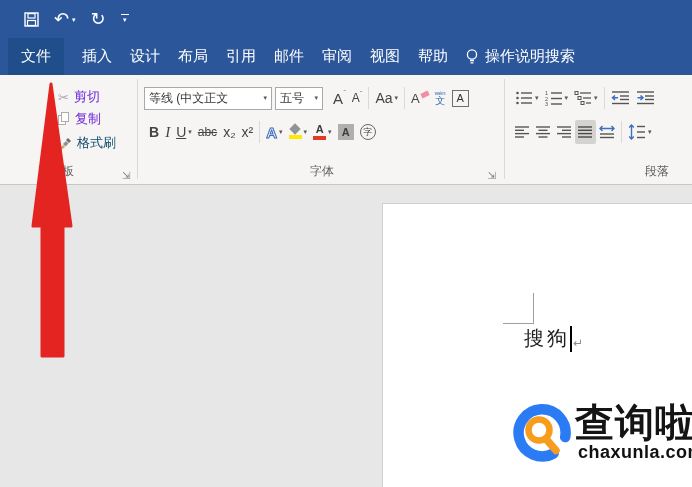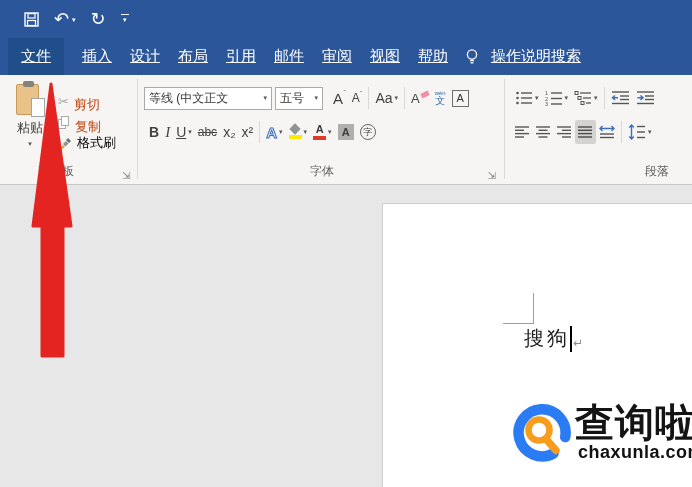--- a/index.html
+++ b/index.html
@@ -10,46 +10,46 @@
   .titlebar { position:absolute; left:0; top:0; width:692px; height:38px; background:#2b579a; }
   .qat { position:absolute; left:24px; top:0; height:38px; display:flex; align-items:center; gap:15px; color:#fff; }
   .qat-btn { display:flex; align-items:center; color:#fff; font-size:18px; line-height:1; }
   .qat-caret { font-size:7px; margin-left:3px; align-self:center; }
   .qat-custom { display:flex; flex-direction:column; align-items:center; }
   .qat-custom .bar { width:8px; border-top:1px solid #fff; margin-bottom:1px; }
   .qat-custom .car { font-size:7px; color:#fff; }
 
   
   .tabrow { position:absolute; left:0; top:38px; width:692px; height:37px; background:#2b579a; display:flex; align-items:stretch; color:#fff; font-size:15px; white-space:nowrap; }
-  .tab { display:flex; align-items:center; justify-content:center;text-decoration:underline; }
+  .tab { display:flex; align-items:center; justify-content:center; }
   .tab-file { padding:0 13px; margin-left:8px; background:#1f4e8a; }
   .tab-selected { padding:0 8px; margin-left:9px; background:#f6f5f3; color:#2b579a; }
   .tab-plain { margin-left:18px; }
-  .tab-tellme { margin-left:16px; display:flex; align-items:center; gap:11px; }
+  .tab-tellme { margin-left:16px; display:flex; align-items:center; gap:5px; }
 
   
   .ribbon { position:absolute; left:0; top:75px; width:692px; height:110px; background:#f6f5f3; border-bottom:1px solid #c9c7c5; color:#444; }
   .gsep { position:absolute; top:4px; height:100px; width:1px; background:#dbd9d7; }
   .group-label { position:absolute; bottom:5px; font-size:12px; color:#605e5c; }
   .launcher { position:absolute; bottom:4px; font-size:10px; color:#7a7a7a; line-height:1; }
   .vr { width:1px; height:22px; background:#dbd9d7; margin:0 3px; flex:0 0 1px; }
   .dd { font-size:7px; color:#555; margin-left:2px; }
   .rbtn { display:flex; align-items:center; justify-content:center; height:24px; padding:0 3px; flex:0 0 auto; }
 
   
   .g-clip { position:absolute; left:0; top:0; width:137px; height:110px; }
   .paste-btn { position:absolute; left:8px; top:6px; width:44px; height:72px; display:flex; flex-direction:column; align-items:center; }
   .clipicon { position:relative; width:30px; height:36px; }
   .clip-body { position:absolute; left:1px; top:3px; width:23px; height:31px; background:#e9c289; border:1px solid #c49a56; border-radius:2px; }
   .clip-top { position:absolute; left:8px; top:0; width:11px; height:6px; background:#83837b; border-radius:2px; }
   .clip-page { position:absolute; right:0; bottom:0; width:14px; height:19px; background:#fff; border:1px solid #a5a5a5; }
   .paste-label { font-size:13px; color:#3b3b3b; margin-top:2px; }
   .paste-dd { font-size:7px; color:#555; margin-top:3px; }
   .clip-row { position:absolute; left:58px; display:flex; align-items:center; gap:5px; font-size:13px; }
-  .disabled { color:#c2410c;margin-top:8px; }
+  .disabled { color:#6d28d9; }
   .cut-glyph { font-size:13px; color:#a9a7a5; }
   .copyicon { position:relative; width:12px; height:14px; }
   .copyicon i { position:absolute; width:8px; height:10px; background:#fff; border:1px solid #aeacaa; }
   .copyicon .p1 { left:0; top:3px; } .copyicon .p2 { left:3px; top:0; }
 
   
   .g-font { position:absolute; left:140px; top:0; width:364px; height:110px; }
   .frow1 { position:absolute; left:4px; top:11px; display:flex; align-items:center; }
   .frow2 { position:absolute; left:6px; top:45px; display:flex; align-items:center; }
   .combo { height:23px; background:#fff; border:1px solid #aaa9a8; display:flex; align-items:center; justify-content:space-between; padding:0 4px; font-size:12px; color:#333; }
@@ -167,47 +167,38 @@
         <line x1="6" y1="12.6" x2="10" y2="12.6" stroke="#fff" stroke-width="1.3"></line>
         <line x1="6.5" y1="14.8" x2="9.5" y2="14.8" stroke="#fff" stroke-width="1.3"></line>
       </svg>
       <span>操作说明搜索</span>
     </div>
   </div>
 
   <div class="ribbon">
 
     <div class="g-clip">
-      <div class="paste-btn">
-        <div class="clipicon">
-          <i class="clip-body"></i>
-            <i class="clip-top"></i>
-            <i class="clip-page"></i>
-        </div>
-        <span class="paste-label">粘贴</span>
-        <span class="paste-dd">▾</span>
-      </div>
       <div class="clip-row" style="top:13px;">
         <span class="cut-glyph">✂</span>
         <span class="disabled">剪切</span>
       </div>
       <div class="clip-row" style="top:35px;">
         <span class="copyicon">
             <i class="p1"></i>
             <i class="p2"></i>
           </span>
         <span class="disabled">复制</span>
       </div>
       <div class="clip-row" style="top:59px;">
         <svg width="14" height="14" viewBox="0 0 14 14">
           <path d="M1 13 L5 9 L7 11 L3 14 Z" fill="#dd9f52"></path>
           <path d="M5 8 L8 5 L10.5 7.5 L7.5 10.5 Z" fill="#8d9196"></path>
           <path d="M8 4 L10 2 L13 5 L11 7 Z" fill="#6b6f74"></path>
         </svg>
-        <span style="color:#000000;">格式刷</span>
+        <span style="color:#0c4a6e;">格式刷</span>
       </div>
       <span class="group-label" style="left:38px;">剪贴板</span>
       <span class="launcher" style="left:122px;">⇲</span>
     </div>
 
     <div class="gsep" style="left:137px;"></div>
 
     <div class="g-font">
       <div class="frow1">
         <div class="combo combo-name">

